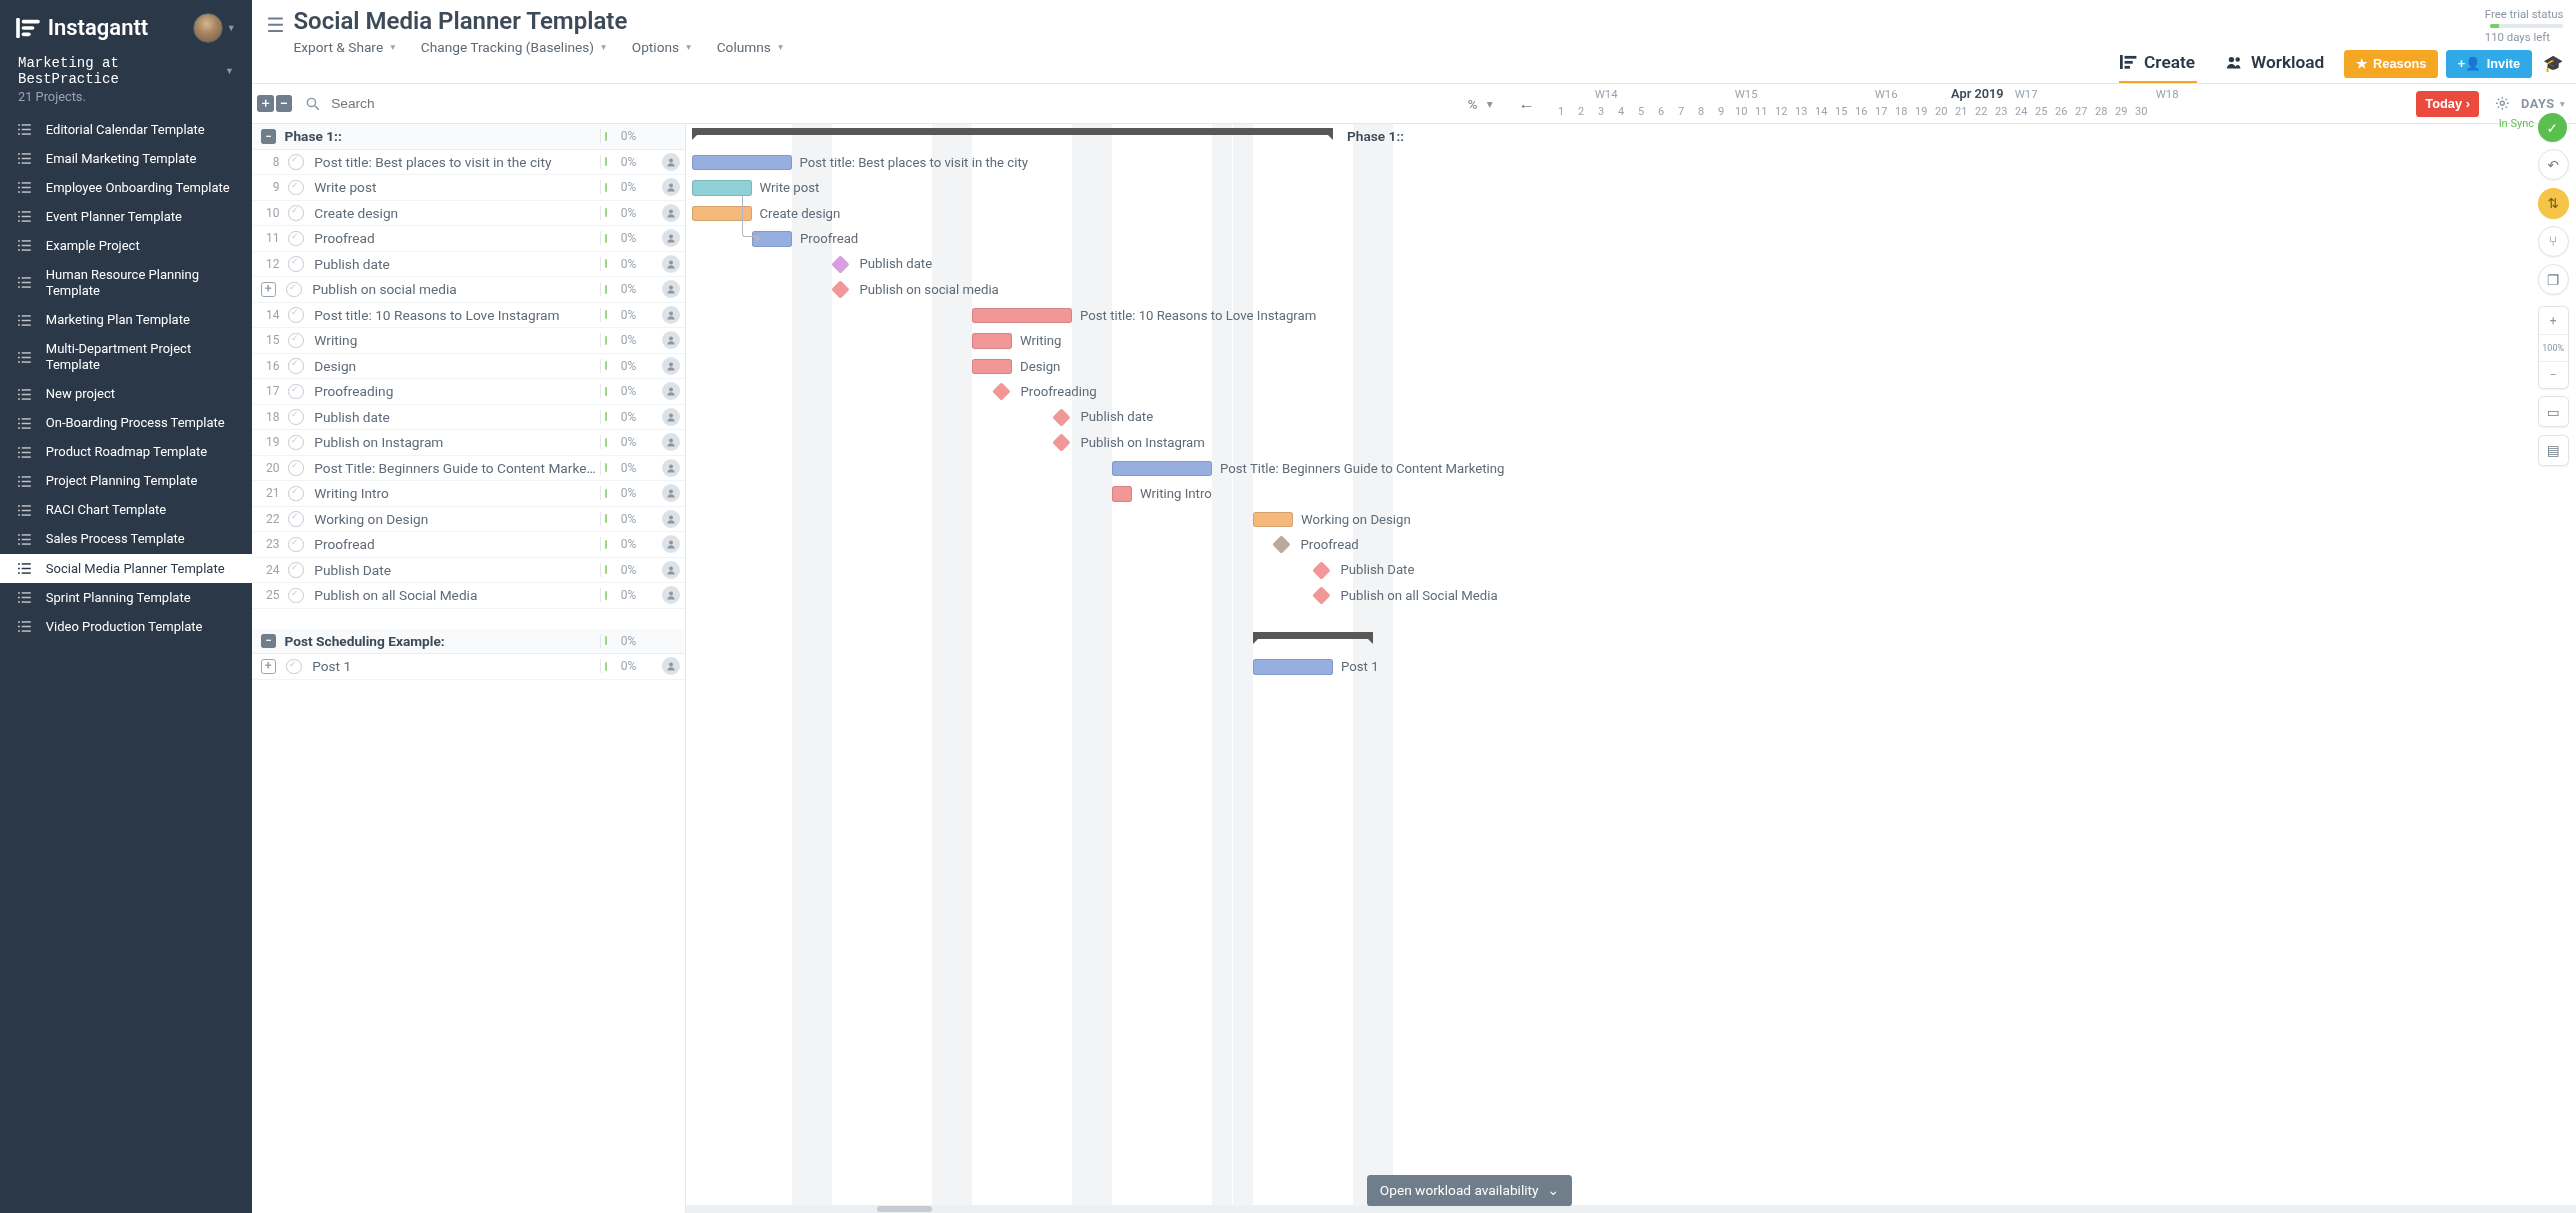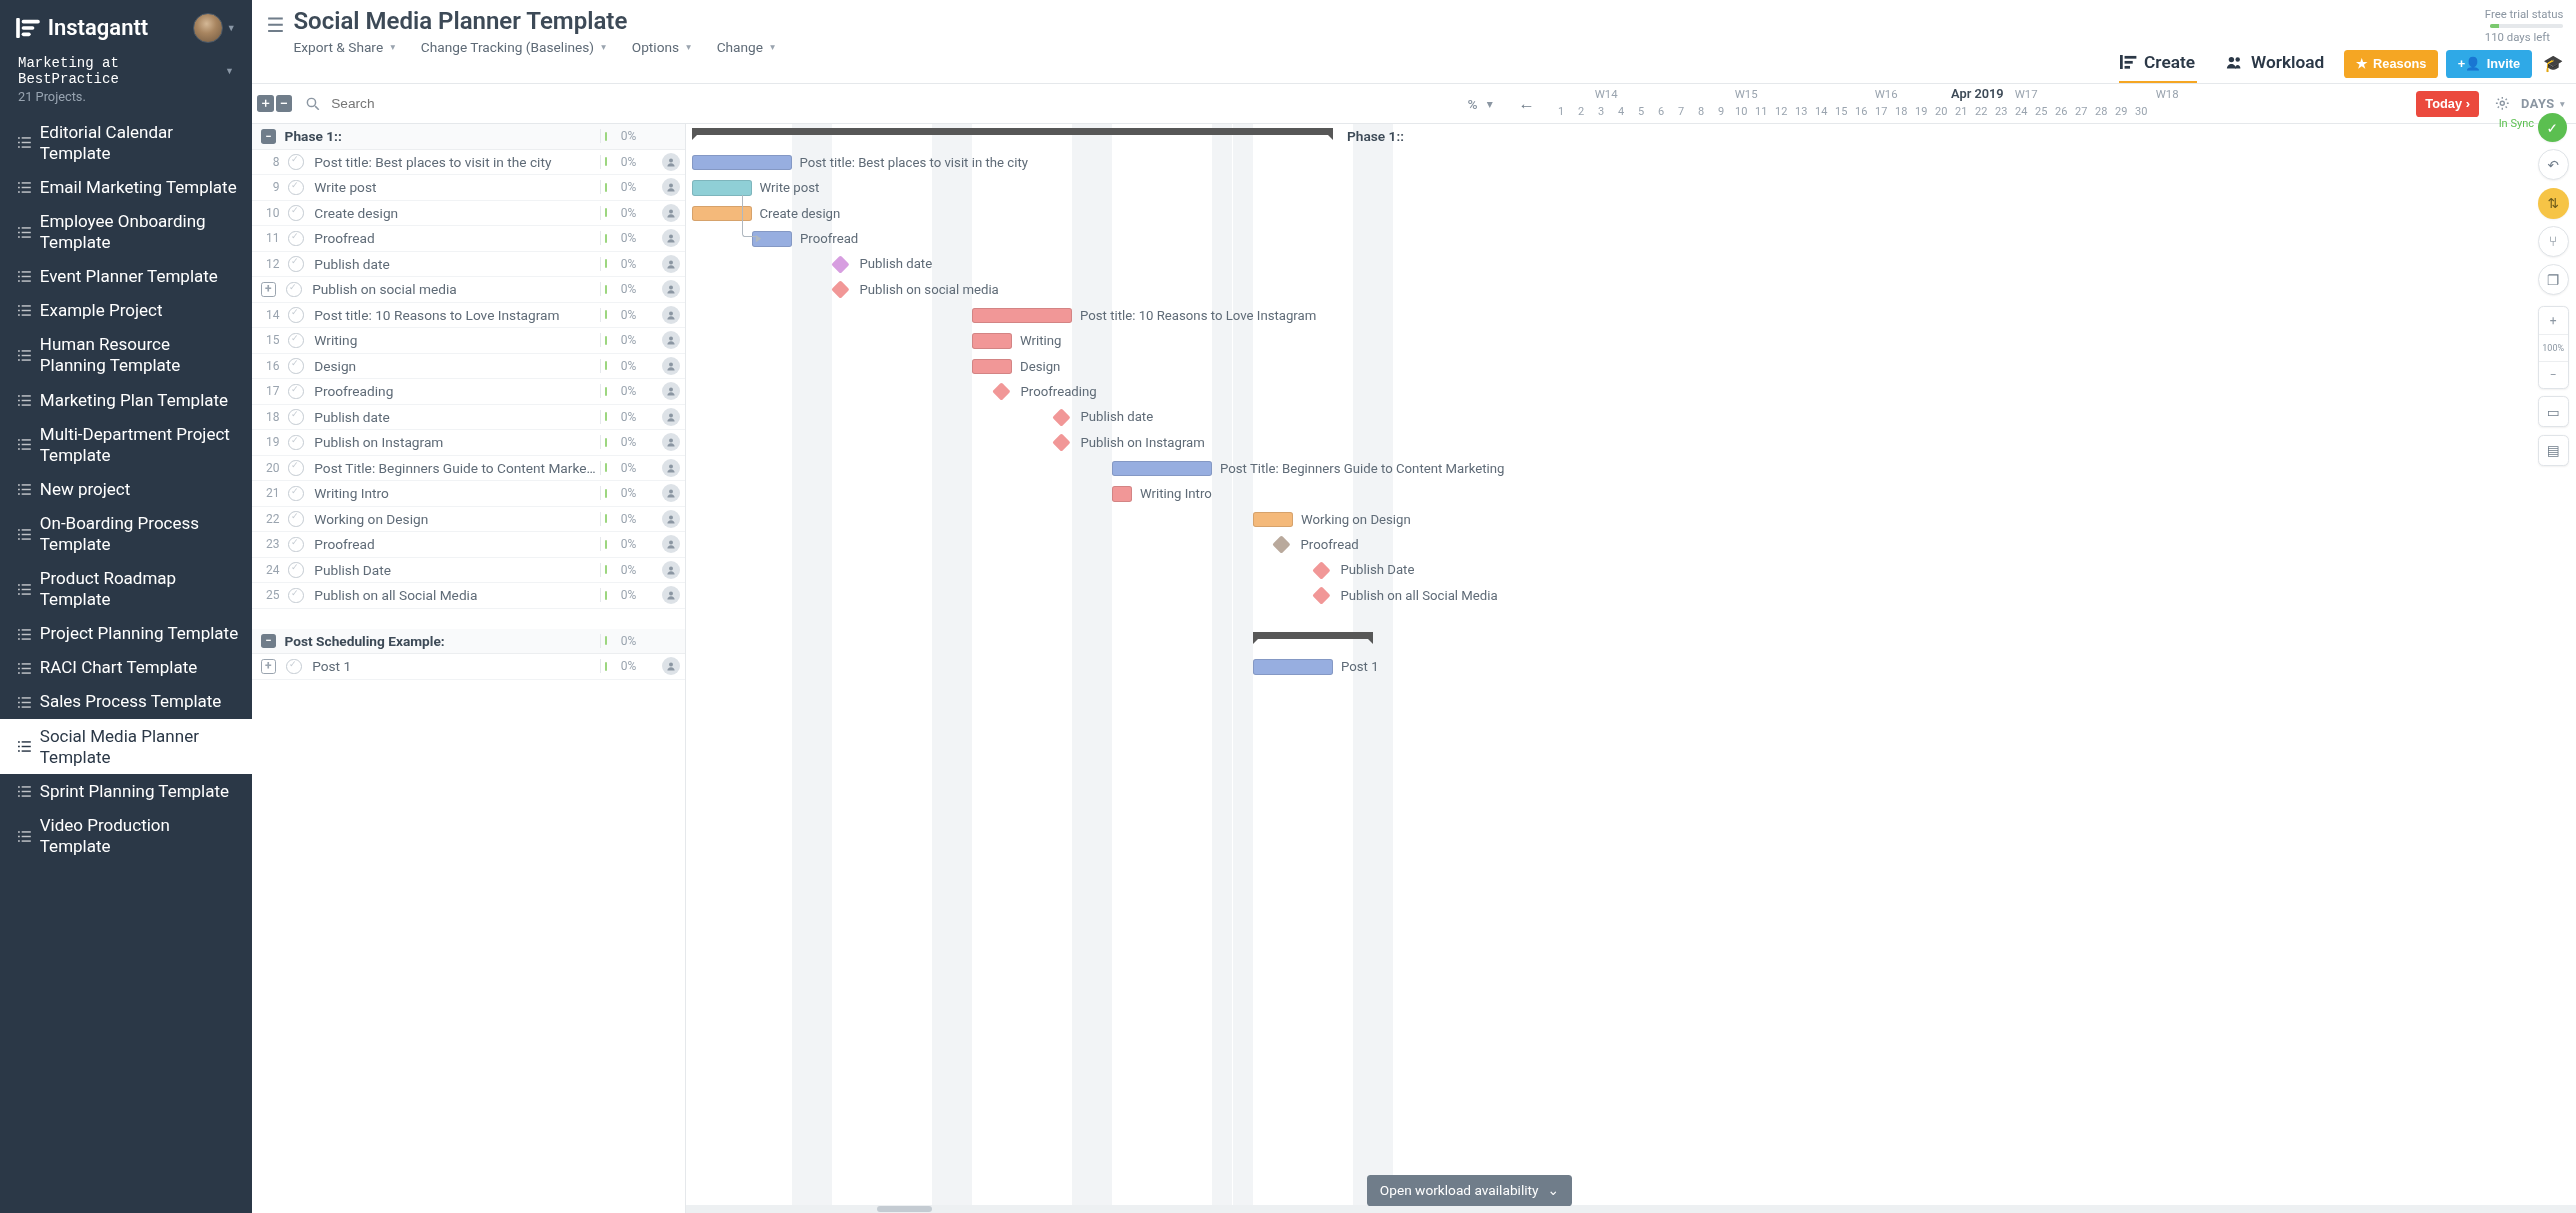--- a/index.html
+++ b/index.html
@@ -11,21 +11,21 @@
   .ls-header { padding: 12.8px 16.4px 9px; display: flex; align-items: center; justify-content: space-between; }
   .logo { display: flex; align-items: center; font-size: 22px; font-weight: 600; gap: 7.3px; text-align: center; }
   .logo-icon { width: 24px; height: 20px; }
   .avatar-wrap { display: flex; align-items: center; gap: 3.6px; }
   .avatar { width: 30px; height: 30px; border-radius: 50%; background: radial-gradient(circle at 45% 35%, #d4b896 0%, #a88560 40%, #705840 100%); border: 1.8px solid #4a5969; }
   .chev-down { color:#8a97a6; font-size:9px; }
   .ls-title-row { padding: 3.6px 18px 1.8px; display:flex; align-items:center; gap:7.3px; }
   .ls-title { font-size: 14px; font-weight: 500; font-family: Liberation Mono, monospace; }
   .ls-sub { padding: 0 18px 11px; color: #98a4b1; font-size: 12.8px; }
   .project-list { flex:1; overflow-y:auto; }
-  .proj-item { display:flex; align-items:center; gap:9px; padding: 6.4px 12.8px 6.4px 18px; font-size: 17px; line-height:1.25; cursor:pointer; }
+  .proj-item { display:flex; align-items:center; gap:15px; padding: 6.4px 12.8px 6.4px 18px; font-size: 13px; line-height:1.25; cursor:pointer; }
   .proj-item.active { background:#fff; color:#2b3847; }
   .proj-item .list-icon { flex-shrink:0; width:12.8px; opacity:0.7; }
   .proj-item.active .list-icon { opacity:1; }
   .proj-label { flex:1; }
 
   
   .main { flex:1; min-width:0; display:flex; flex-direction:column; background:#fff; position:relative; }
   .main-header { display:flex; align-items:flex-start; padding: 5.5px 9px 0 9px; border-bottom:0.9px solid #e5e8eb; }
   .menu-burger { font-size:20px; color:#707d8a; padding:7.3px 9px 0 5.5px; cursor:pointer; }
   .header-center { flex:1; min-width:0; }
@@ -383,21 +383,21 @@
           </span>
         <span class="dd">
             <span>Change Tracking (Baselines)</span>
             <span class="caret-sm">▼</span>
           </span>
         <span class="dd">
             <span>Options</span>
             <span class="caret-sm">▼</span>
           </span>
         <span class="dd">
-            <span>Change</span>
+            <span>Columns</span>
             <span class="caret-sm">▼</span>
           </span>
       </div>
     </div>
     <div class="view-switch">
       <div class="view-btn active">
         <svg width="16.4" height="14.6" viewBox="0 0 18 16">
             <rect x="0" y="0" width="3" height="16" fill="#2b3847"></rect>
             <rect x="5" y="1" width="13" height="3" fill="#2b3847"></rect>
             <rect x="5" y="6.5" width="9" height="3" fill="#2b3847"></rect>

